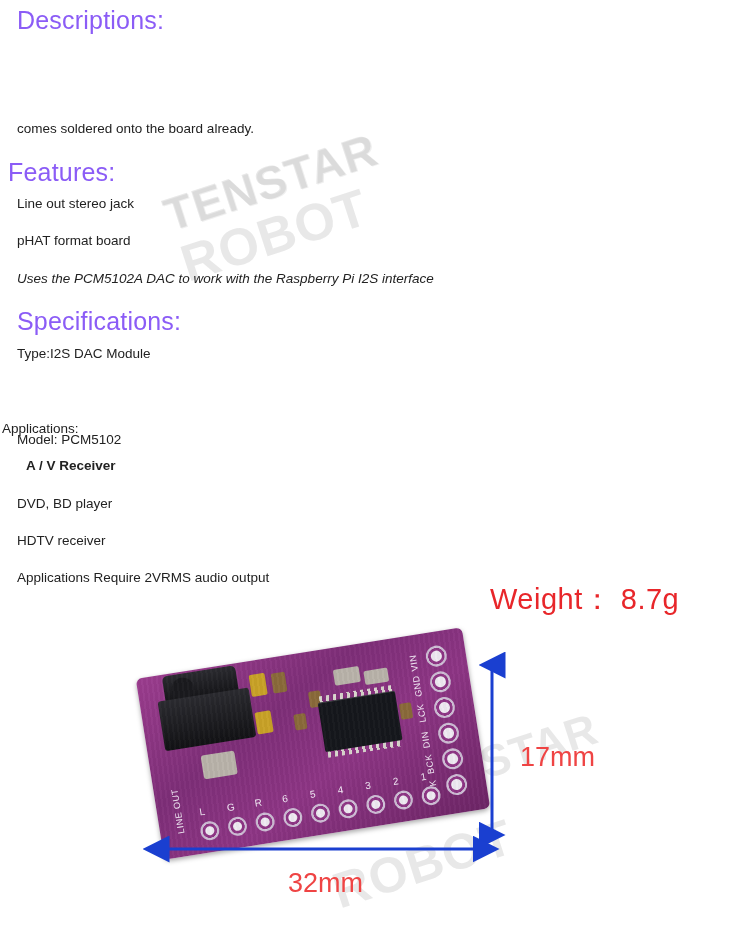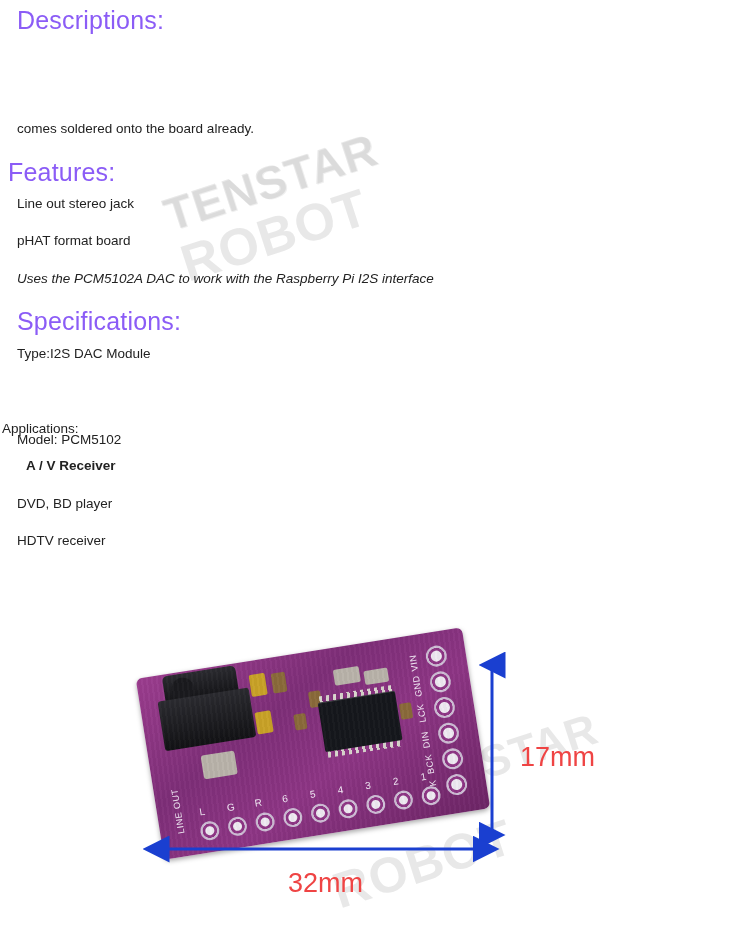--- a/index.html
+++ b/index.html
@@ -189,21 +189,23 @@
   <div class="para" style="left:17px; top:232px;">pHAT format board</div>
   <div class="para" style="left:17px; top:270px;font-style:italic;">Uses the PCM5102A DAC to work with the Raspberry Pi I2S interface</div>
 
   <div class="section-title" style="left:17px; top:307px;">Specifications:</div>
   <div class="para" style="left:17px; top:345px;">Type:I2S DAC Module</div>
   <div class="para" style="left:17px; top:383px;margin-top:48px;">Model: PCM5102</div>
   <div class="para" style="left:2px; top:420px;">Applications:</div>
   <div class="para" style="left:26px; top:457px;font-weight:bold;">A / V Receiver</div>
   <div class="para" style="left:17px; top:495px;">DVD, BD player</div>
   <div class="para" style="left:17px; top:532px;">HDTV receiver</div>
-
+  <div class="para" style="left:17px; top:569px;">Applications Require 2VRMS audio output</div>
+
+  <div class="weight">Weight： 8.7g</div>
 
   <div class="board-wrap">
     <div class="board">
 
       <div class="jack" style="left:26px; top:2px; width:74px; height:30px;"></div>
       <div class="jack-barrel" style="left:34px; top:6px; width:22px; height:22px;"></div>
       <div class="jack" style="left:18px; top:26px; width:92px; height:50px; border-radius:3px;"></div>
 
       <div class="silk side" style="left:16px; top:160px;">LINE OUT</div>
 

